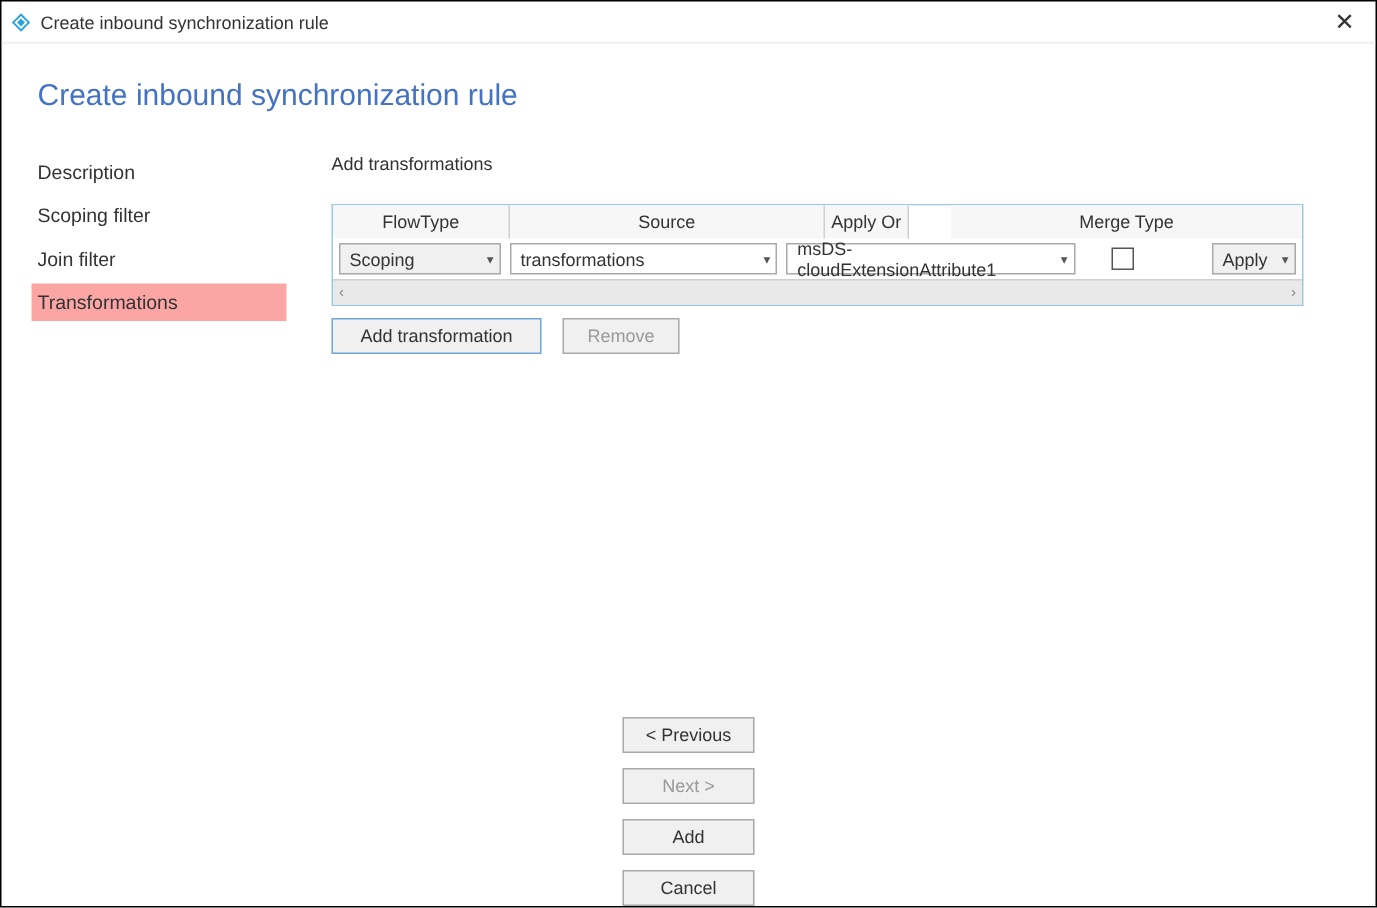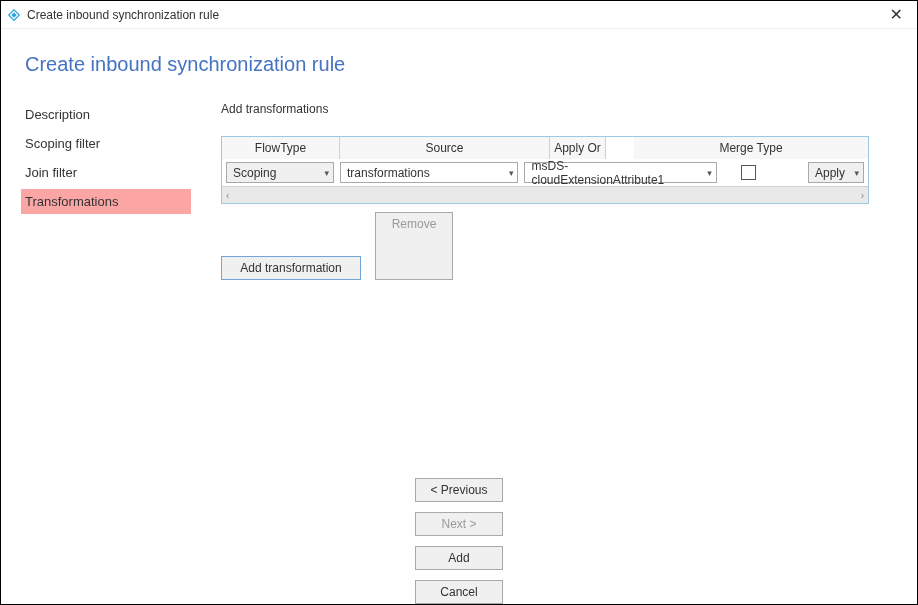--- a/index.html
+++ b/index.html
@@ -159,21 +159,21 @@
     .btn {
       border: 1px solid #a9a9a9;
       background: #f0f0f0;
       padding: 4px 0;
       font-size: 12px;
       color: #333;
       min-width: 78px;
       text-align: center;
       cursor: pointer;
     }
-    .btn.wide { min-width: 140px; margin-top: 44px; }
+    .btn.wide { min-width: 140px; }
     .btn.wider { min-width: 88px; }
     .btn.disabled {
       color: #999;
       cursor: default;
     }
     .btn.active-border { border-color:#6fa8d8; }
 
     .footer {
       position: absolute;
       bottom: 0; left: 0; right: 0;

